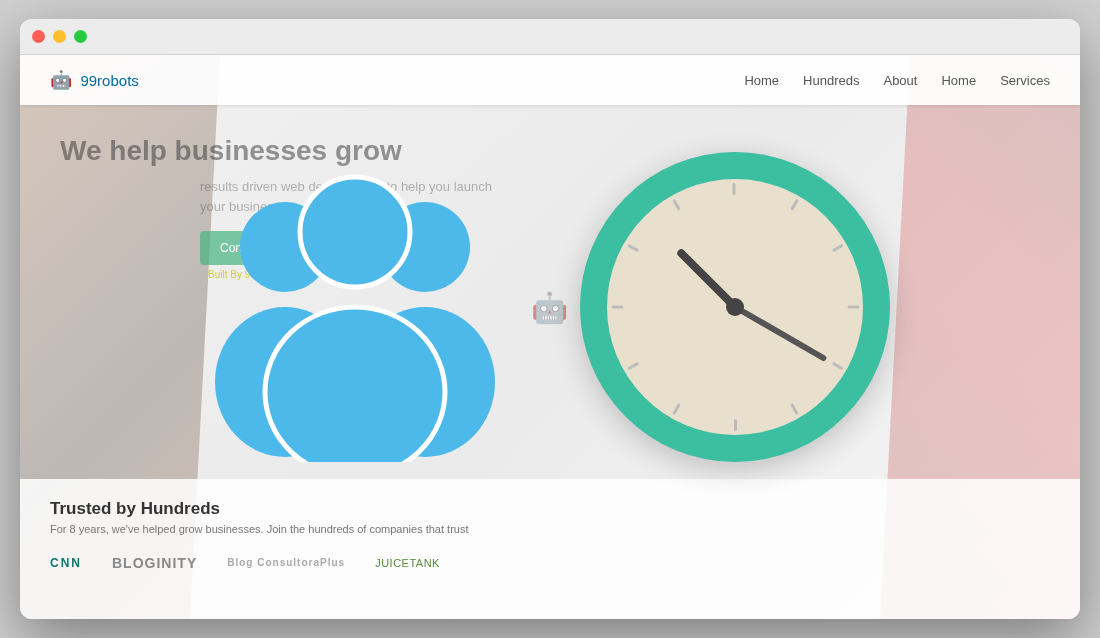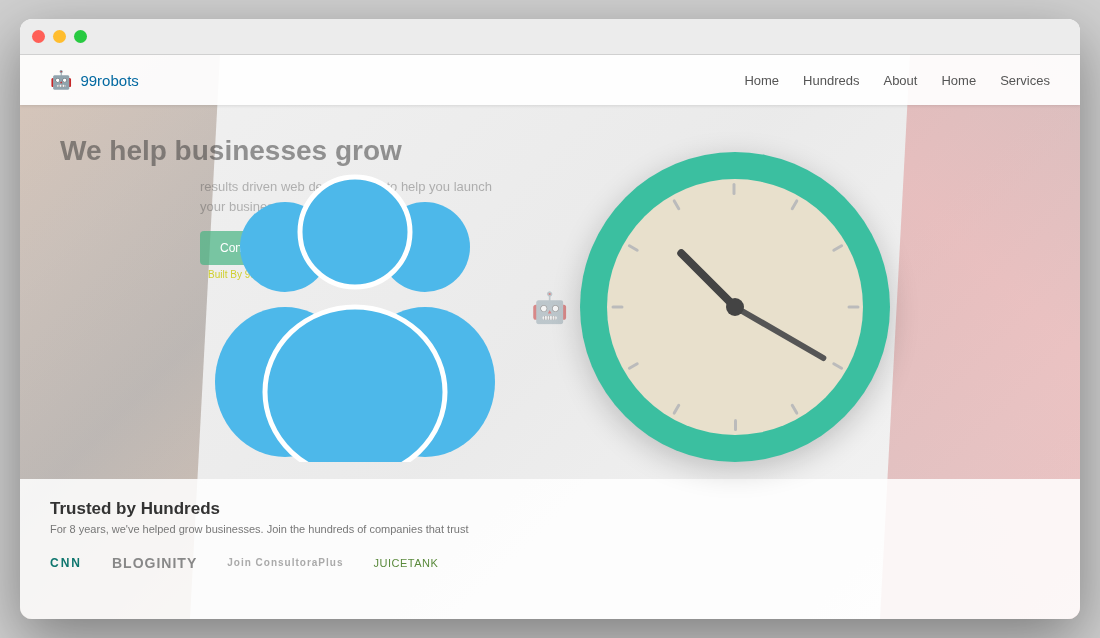--- a/index.html
+++ b/index.html
@@ -442,20 +442,20 @@
 
     </div>
 
     <div class="trusted-section">
       <div class="trusted-title">Trusted by Hundreds</div>
       <div class="trusted-sub">For 8 years, we've helped grow businesses. Join the hundreds of companies that trust</div>
       <div class="brand-logos">
         <div class="brand-logo cnn-logo">CNN</div>
         <div class="brand-logo bloginity-logo">BLOGINITY</div>
         <div class="brand-logo agro-logo">
-          <span>Join ConsultoraPlus</span>
+          <span>Blog ConsultoraPlus</span>
         </div>
         <div class="brand-logo juicetank-logo">JUICETANK</div>
       </div>
     </div>
 
   </div>
 </div>
 
 </body></html>

